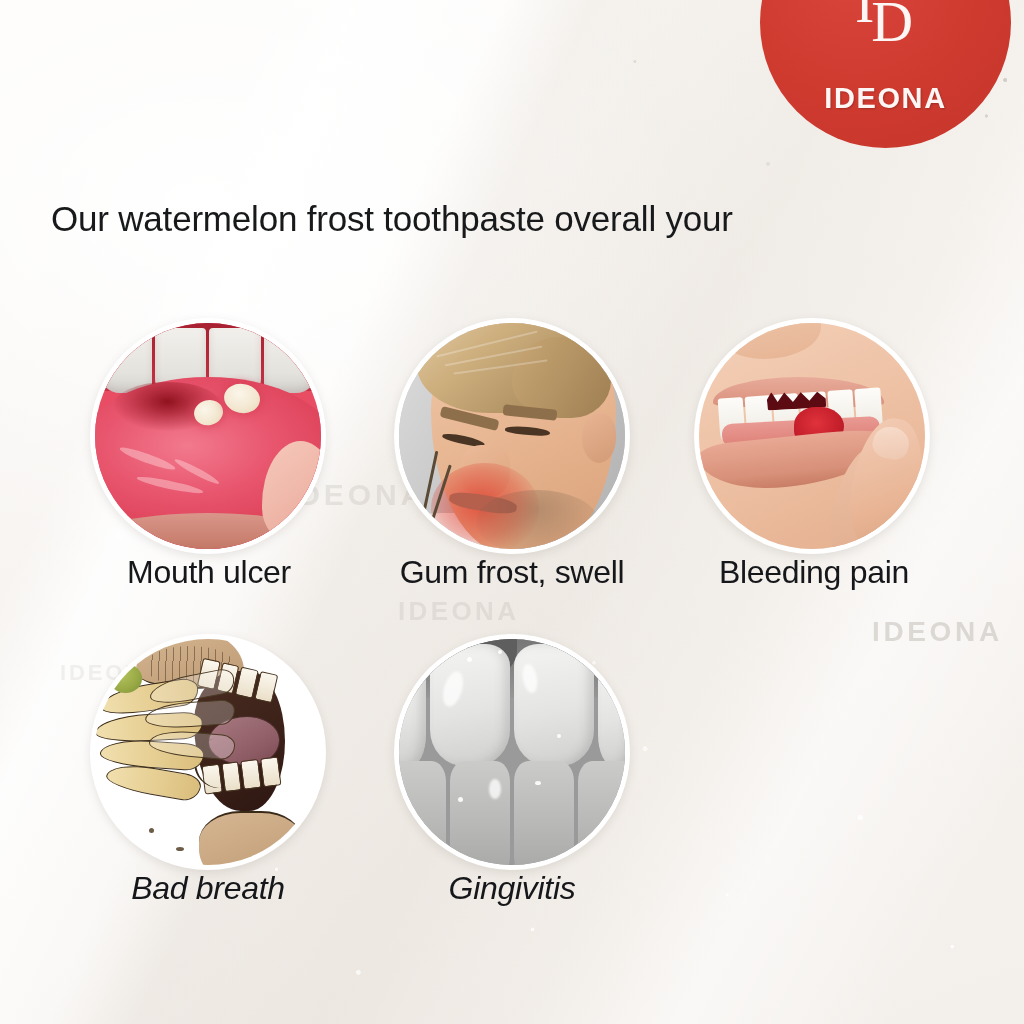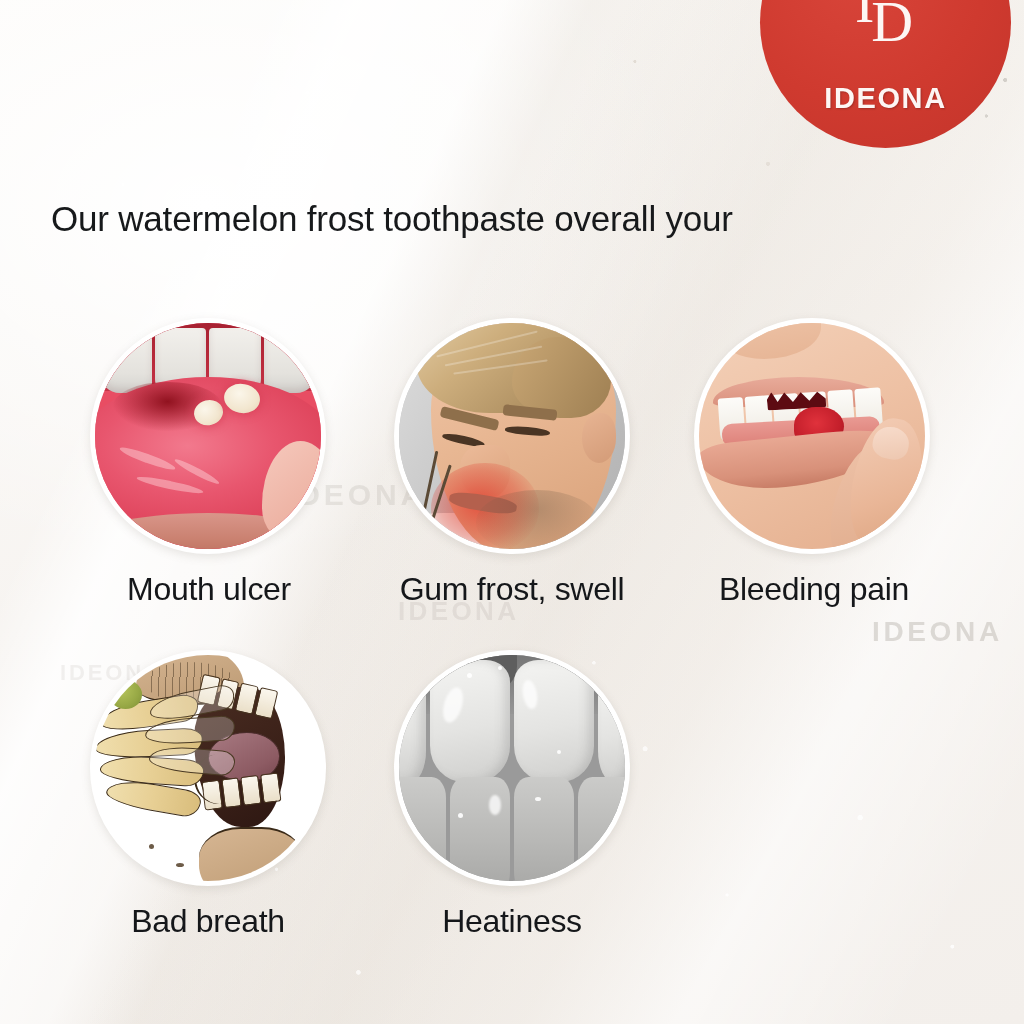--- a/index.html
+++ b/index.html
@@ -170,40 +170,39 @@
     position: absolute;
     left: 0; top: 318px;
     width: 1024px; height: 650px;
     z-index: 3;
   }
   .cell { position: absolute; width: 300px; }
   .cell.c0 { left: 58px; }
   .cell.c1 { left: 362px; }
   .cell.c2 { left: 662px; }
   .cell.r0 { top: 0; }
-  .cell.r1 { top: 332px; }
+  .cell.r1 { top: 316px; font-style: italic; }
 
   .thumb-wrap {
     position: relative;
     width: 236px; height: 236px;
     margin: 0 auto;
     border-radius: 50%;
     background: #ffffff;
     padding: 5px;
     box-shadow: 0 3px 10px rgba(120,110,100,0.16);
   }
   .thumb {
     position: relative;
     width: 100%; height: 100%;
     border-radius: 50%;
     overflow: hidden;
     background: #eee;
   }
   .caption {
-    margin-top: 17px;
     text-align: center;
     font-family: "Liberation Sans", sans-serif;
     font-weight: 400;
     font-size: 32px;
     color: #15171a;
     letter-spacing: -.3px;
     white-space: nowrap;
   }
   
   .cell.c0.r0 .caption { margin-left: 2px; }
@@ -761,18 +760,18 @@
           <div class="shine g1"></div>
           <div class="shine g2"></div>
           <div class="shine g3"></div>
           <div class="fleck f1"></div>
           <div class="fleck f2"></div>
           <div class="fleck f3"></div>
           <div class="fleck f4"></div>
           <div class="fleck f5"></div>
         </div>
       </div>
-      <div class="caption">Heatiness</div>
+      <div class="caption">Gingivitis</div>
     </div>
 
 
   </div>
 </div>
 
 </body></html>

